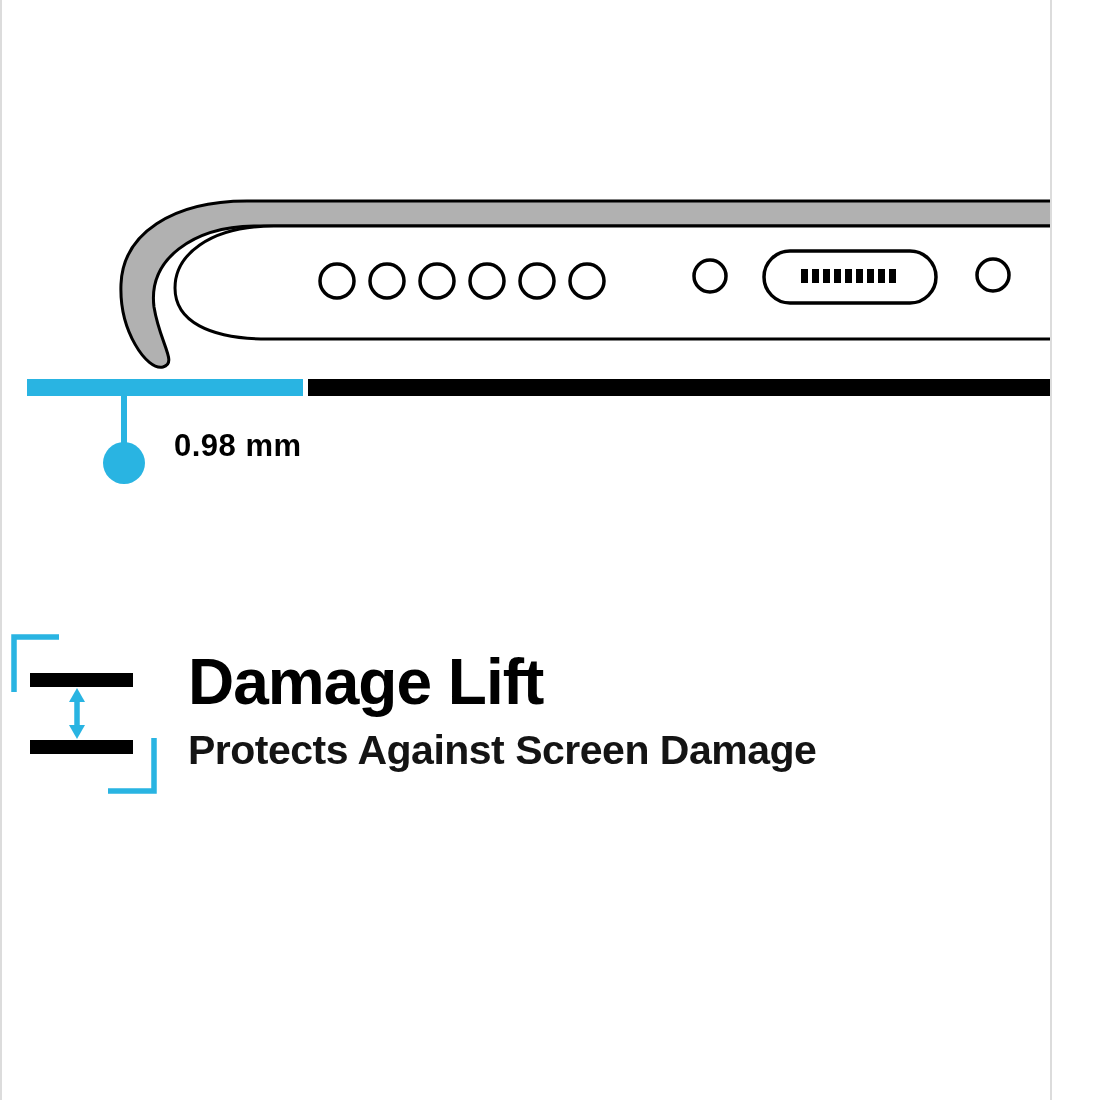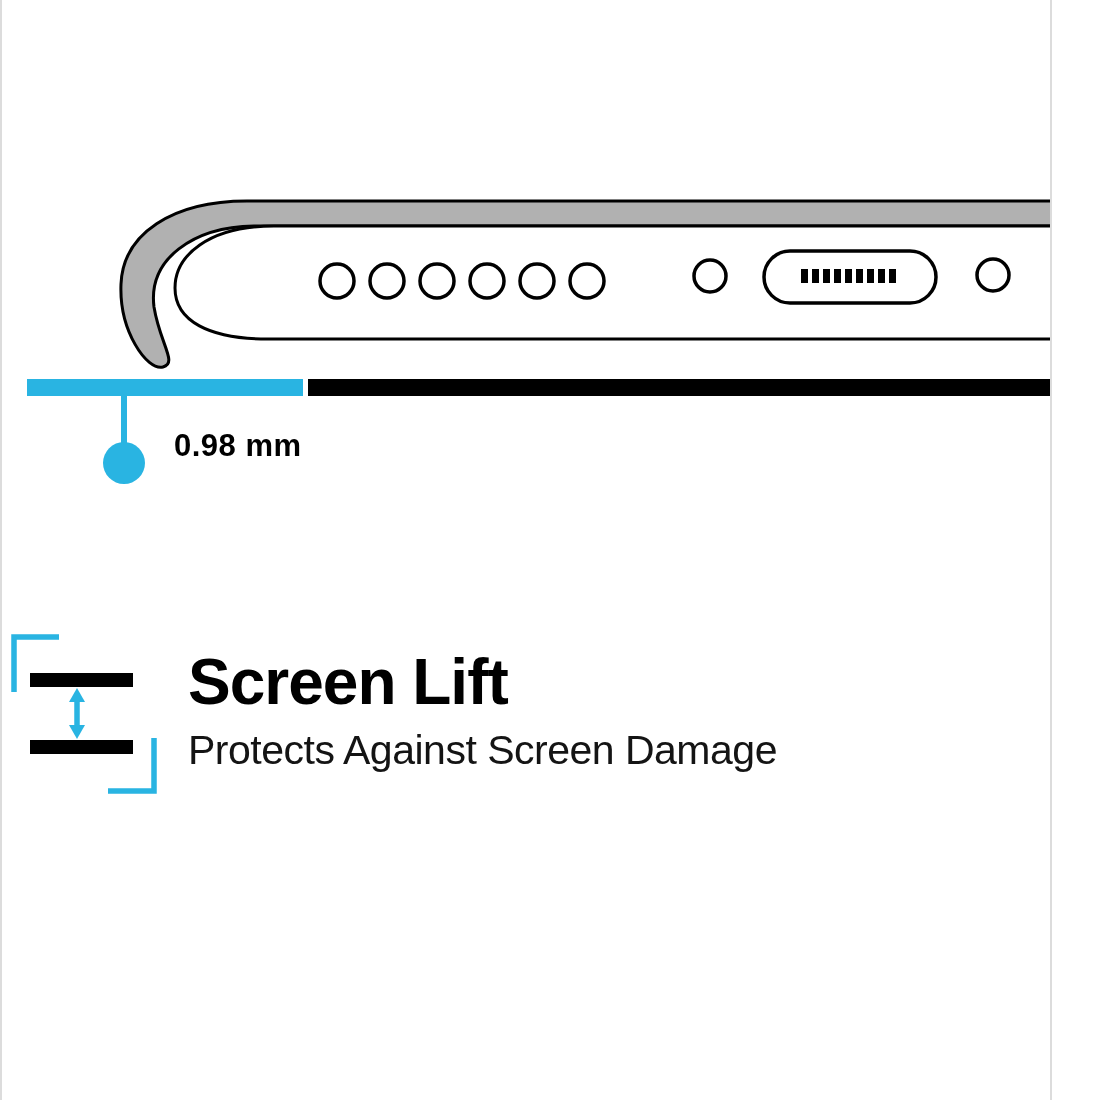--- a/index.html
+++ b/index.html
@@ -38,21 +38,21 @@
     color: var(--ink);
   }
   .lift-icon { position: absolute; left: 4px; top: 630px; width: 168px; height: 168px; }
   .feature-title {
     position: absolute; left: 186px; top: 645px;
     font-size: 64px; font-weight: bold; letter-spacing: -1px;
     color: #000000; white-space: nowrap;
   }
   .feature-subtitle {
     position: absolute; left: 186px; top: 727px;
-    font-size: 41px; font-weight: normal; letter-spacing: -0.5px;
+    font-size: 41px; font-weight: bold; letter-spacing: -0.5px;
     color: #141414; white-space: nowrap; text-align: right;
   }
 </style>
 </head>
 <body>
 
 <div class="page">
 
   <svg class="diagram" width="1100" height="520" viewBox="0 0 1100 520">
 
@@ -100,16 +100,16 @@
     <path class="accent-stroke" d="M 148 108 L 148 161 L 102 161"></path>
     <rect class="ink-fill" x="24" y="43" width="103" height="14"></rect>
     <rect class="ink-fill" x="24" y="110" width="103" height="14"></rect>
     <g>
       <line class="accent-stroke" x1="71" y1="70" x2="71" y2="97"></line>
       <path class="accent-fill" d="M 71 58 L 63 72 L 79 72 Z"></path>
       <path class="accent-fill" d="M 71 109 L 63 95 L 79 95 Z"></path>
     </g>
   </svg>
 
-  <div class="feature-title">Screen Lift</div>
+  <div class="feature-title">Damage Lift</div>
   <div class="feature-subtitle">Protects Against Screen Damage</div>
 
 </div>
 
 </body></html>

